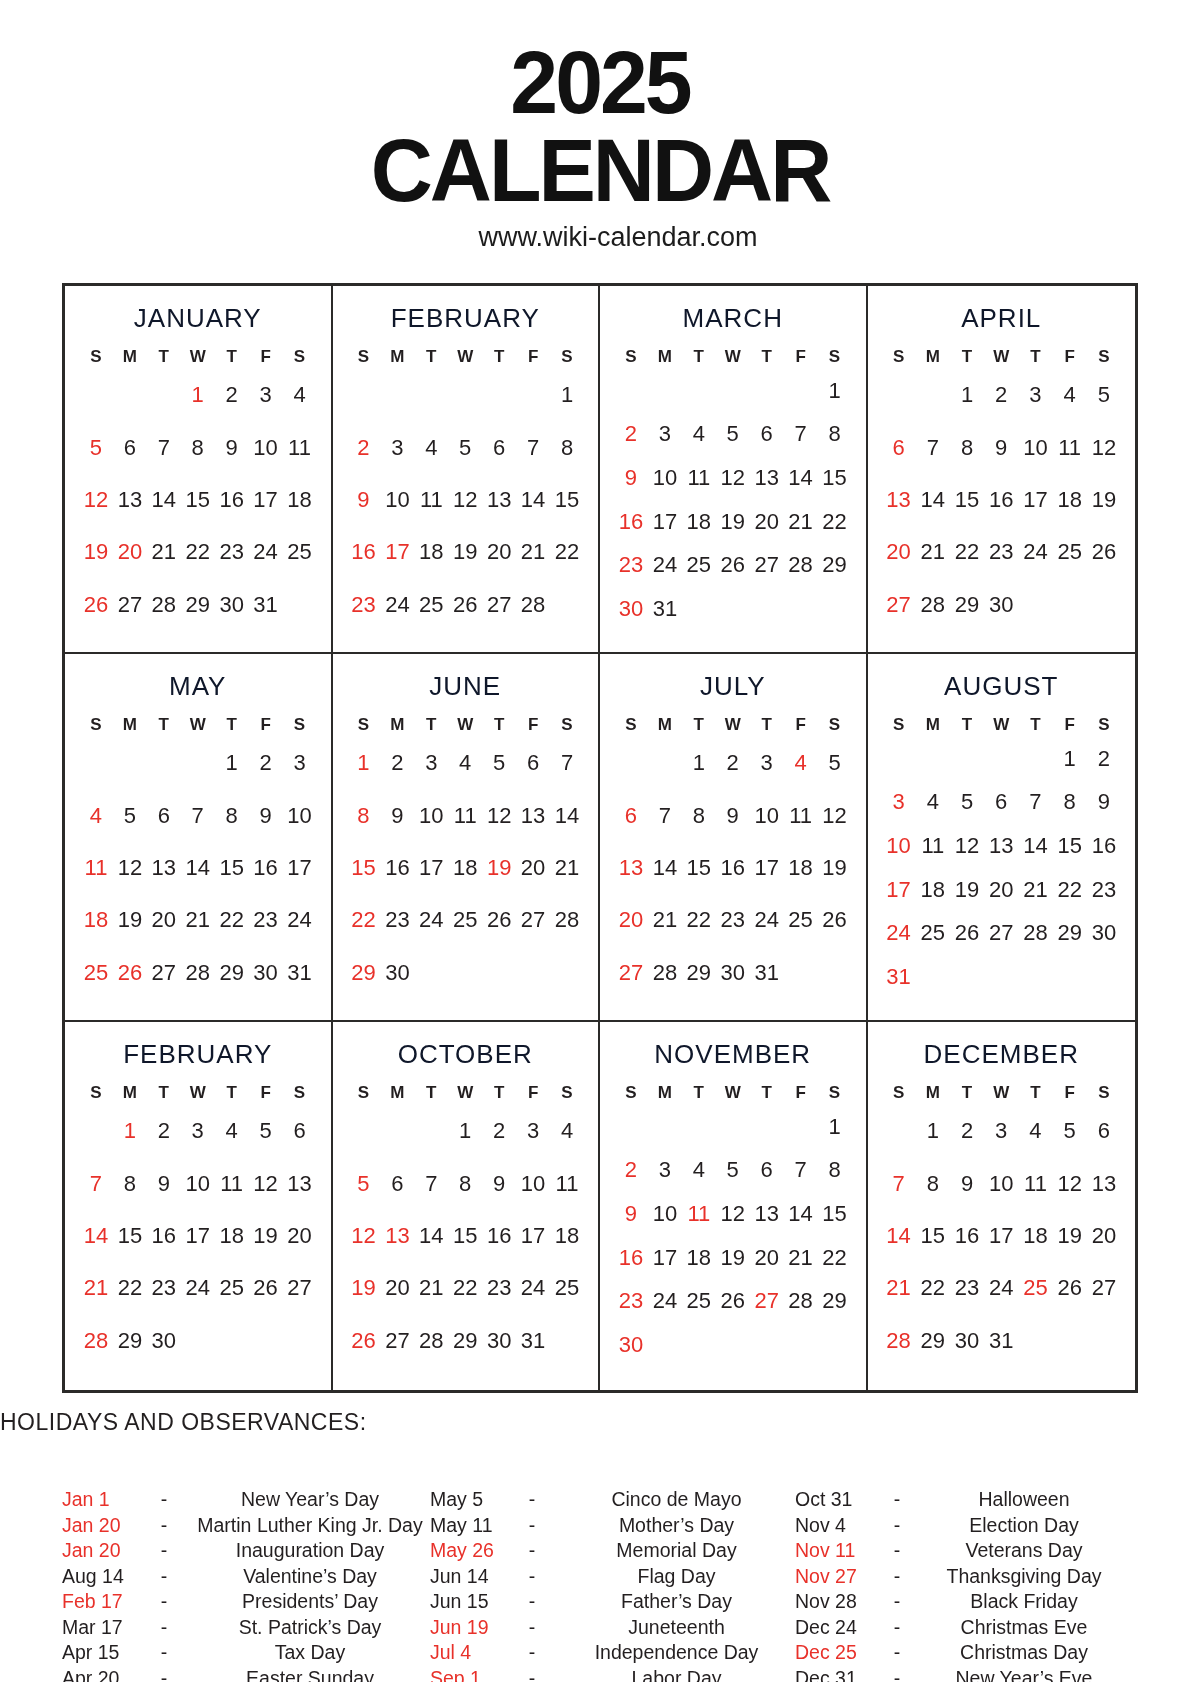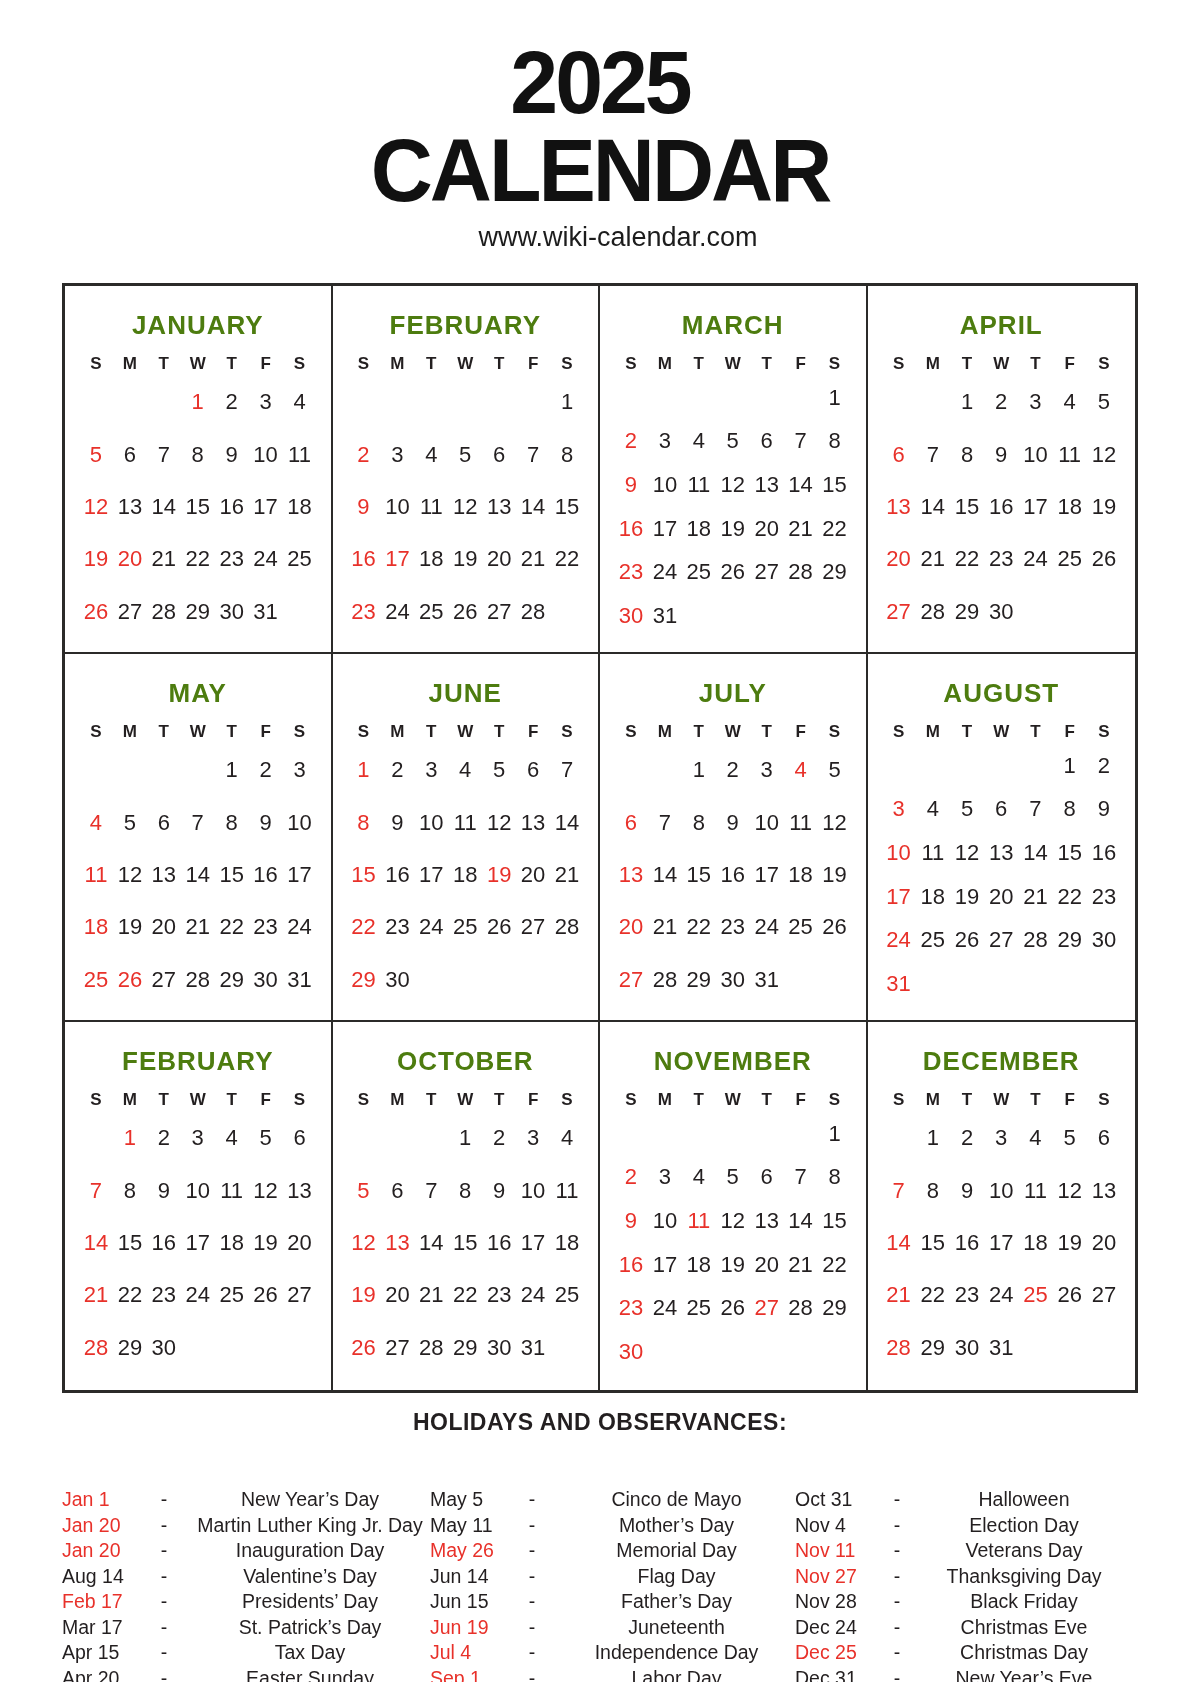--- a/index.html
+++ b/index.html
@@ -35,48 +35,47 @@
     border-bottom: 2px solid #2b2a29;
     padding: 14px 14px 0 14px;
     overflow: hidden;
   }
   .month:nth-child(4n) { border-right: none; }
   .month:nth-child(n+9) { border-bottom: none; }
 
   .month-title {
     text-align: center;
     font-size: 26px;
-    font-weight: 700;
+    font-weight: 400;
     letter-spacing: 1px;
     line-height: 30px;
-    margin-top: 10px;
-    color: #4d7c0f;
+    margin-top: 3px;
+    color: #0f172a;
   }
   .weekdays, .week {
     display: grid;
     grid-template-columns: repeat(7, 1fr);
     text-align: center;
   }
   .weekdays { margin-top: 14px; font-size: 17px; font-weight: 700; }
   .dates {
     height: 262px;
     margin-top: 2px;
     display: flex;
     flex-direction: column;
     justify-content: space-around;
   }
   .week { font-size: 22px; }
   .day { line-height: 26px; }
   .day.red { color: var(--red); }
 
   .holidays { margin-top: 14px; }
   .holidays-title {
-    text-align: center;
     font-size: 23px;
-    font-weight: 700;
+    font-weight: 400;
     letter-spacing: 0.5px;
     line-height: 30px;
   }
   .holiday-cols {
     display: flex;
     margin: 14px 40px 0 62px;
   }
   .holiday-col { flex: 0 0 auto; margin-top: 36px; }
   .holiday-col.c1 { width: 368px; }
   .holiday-col.c2 { width: 365px; }

